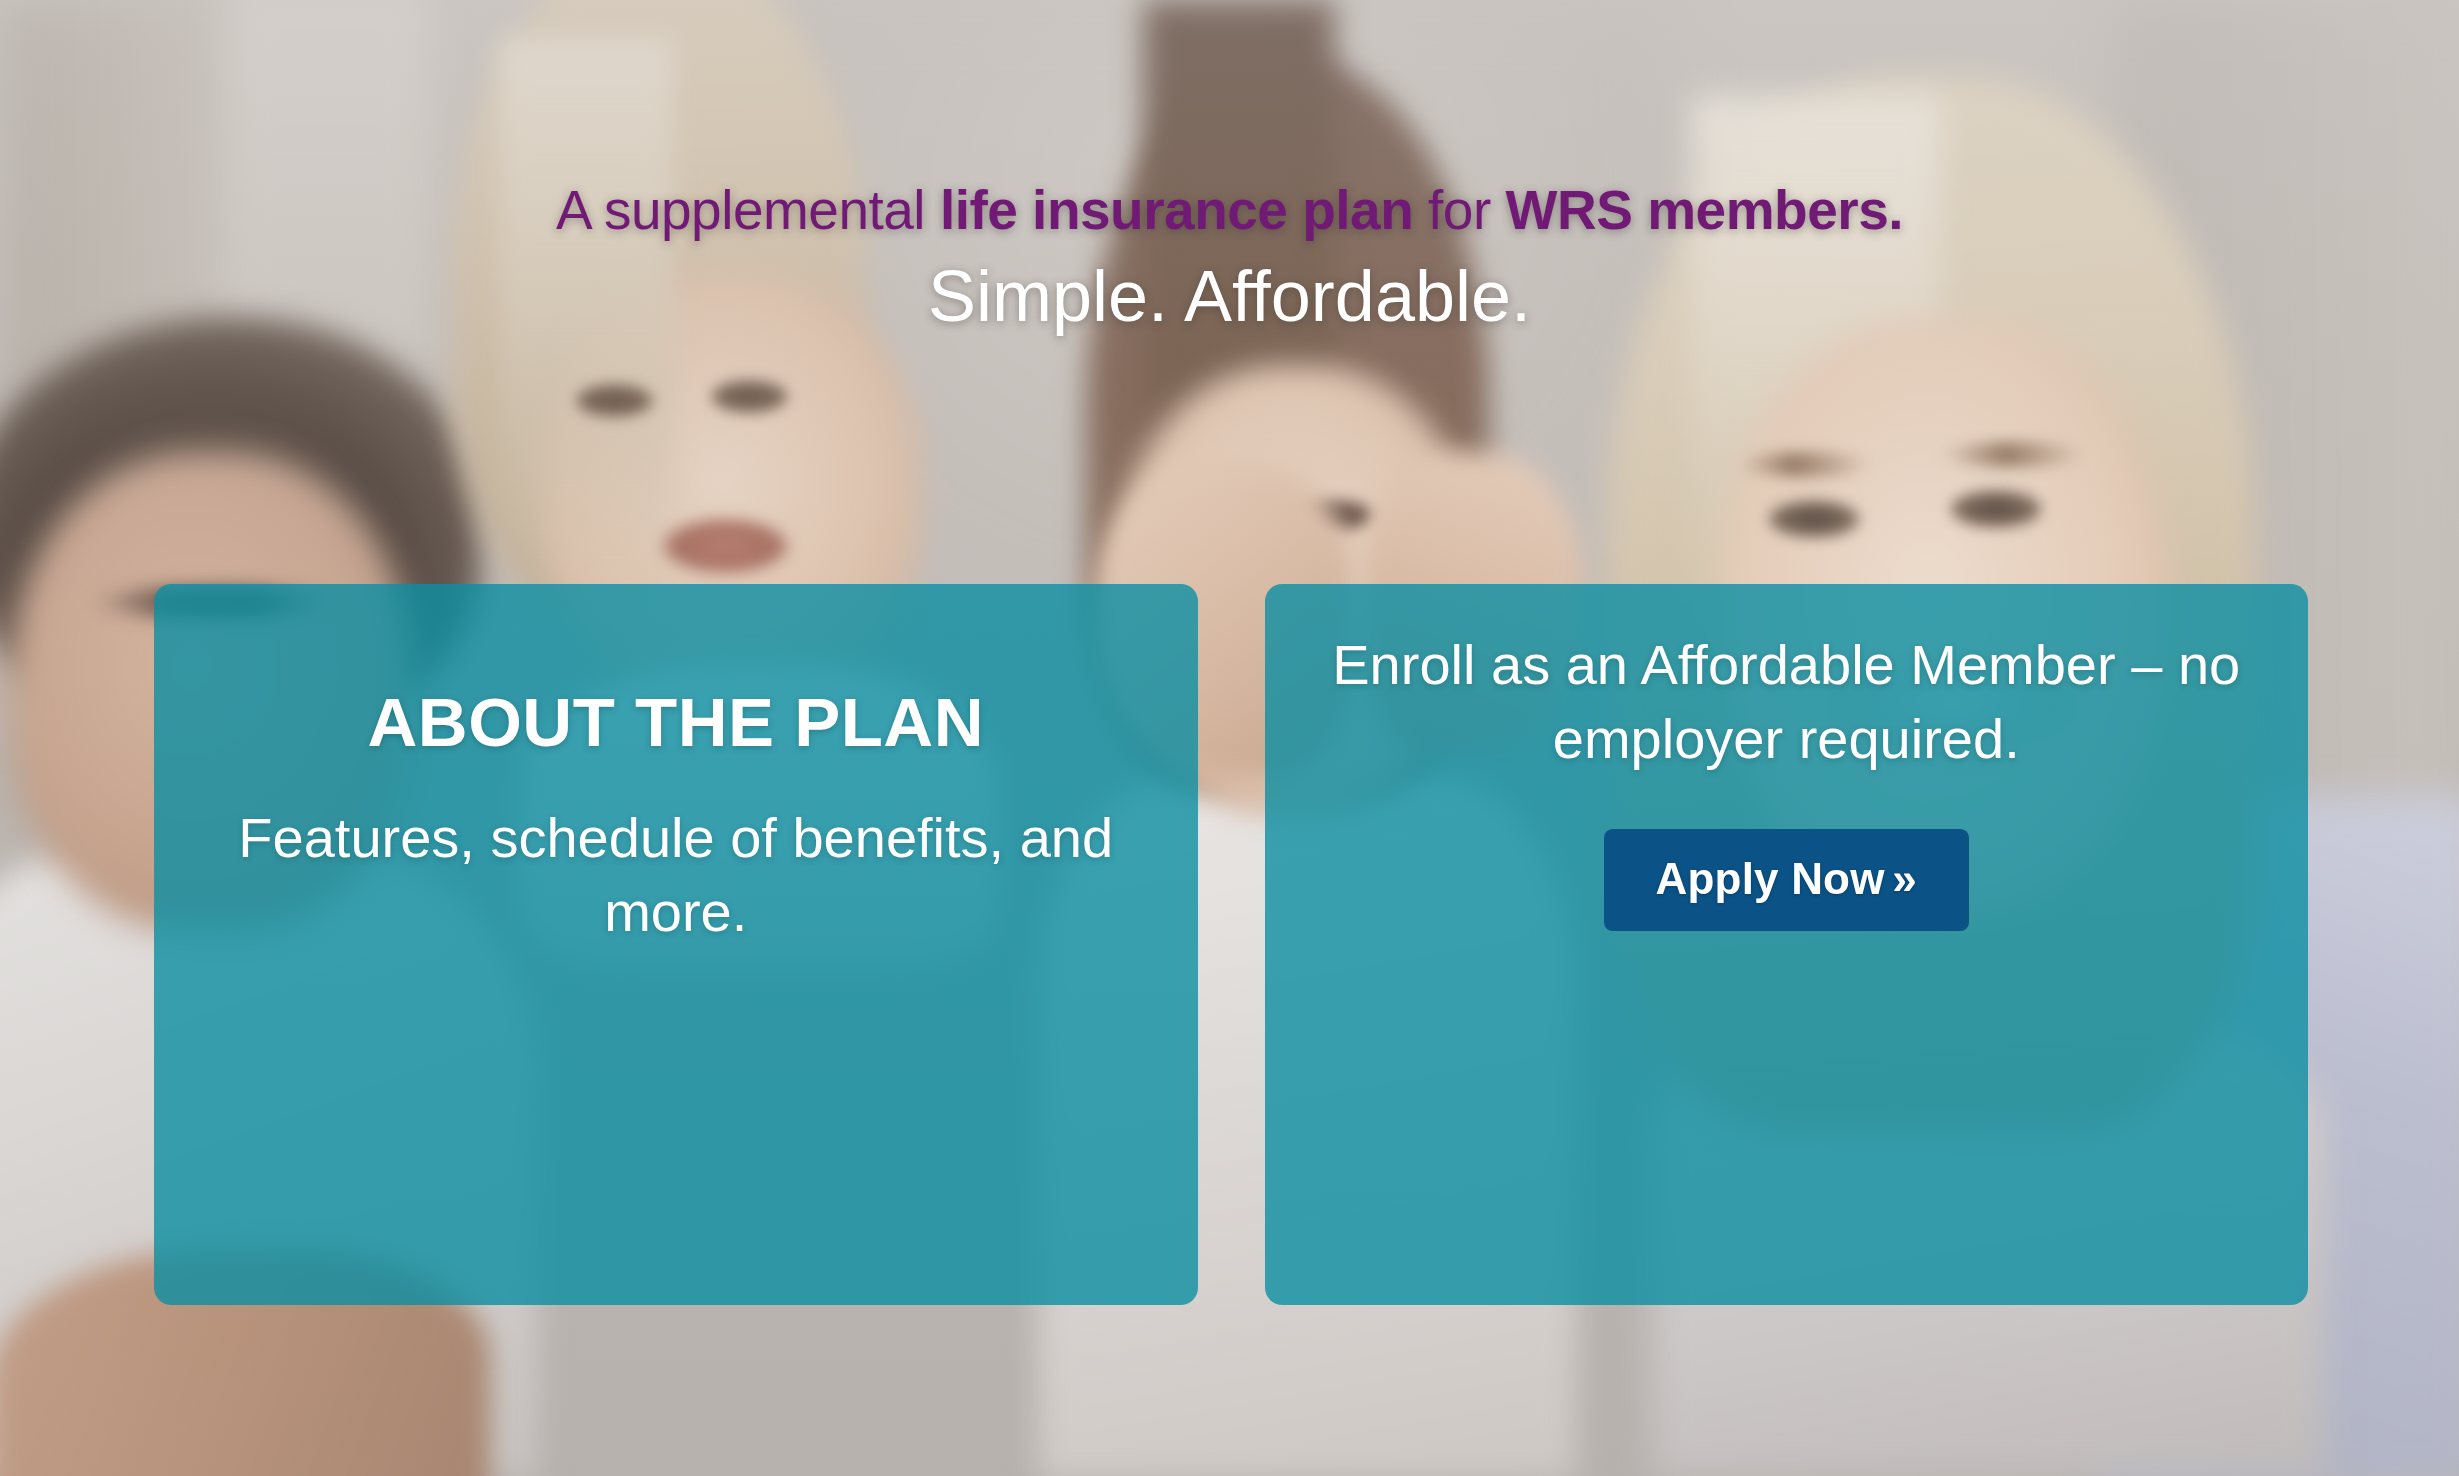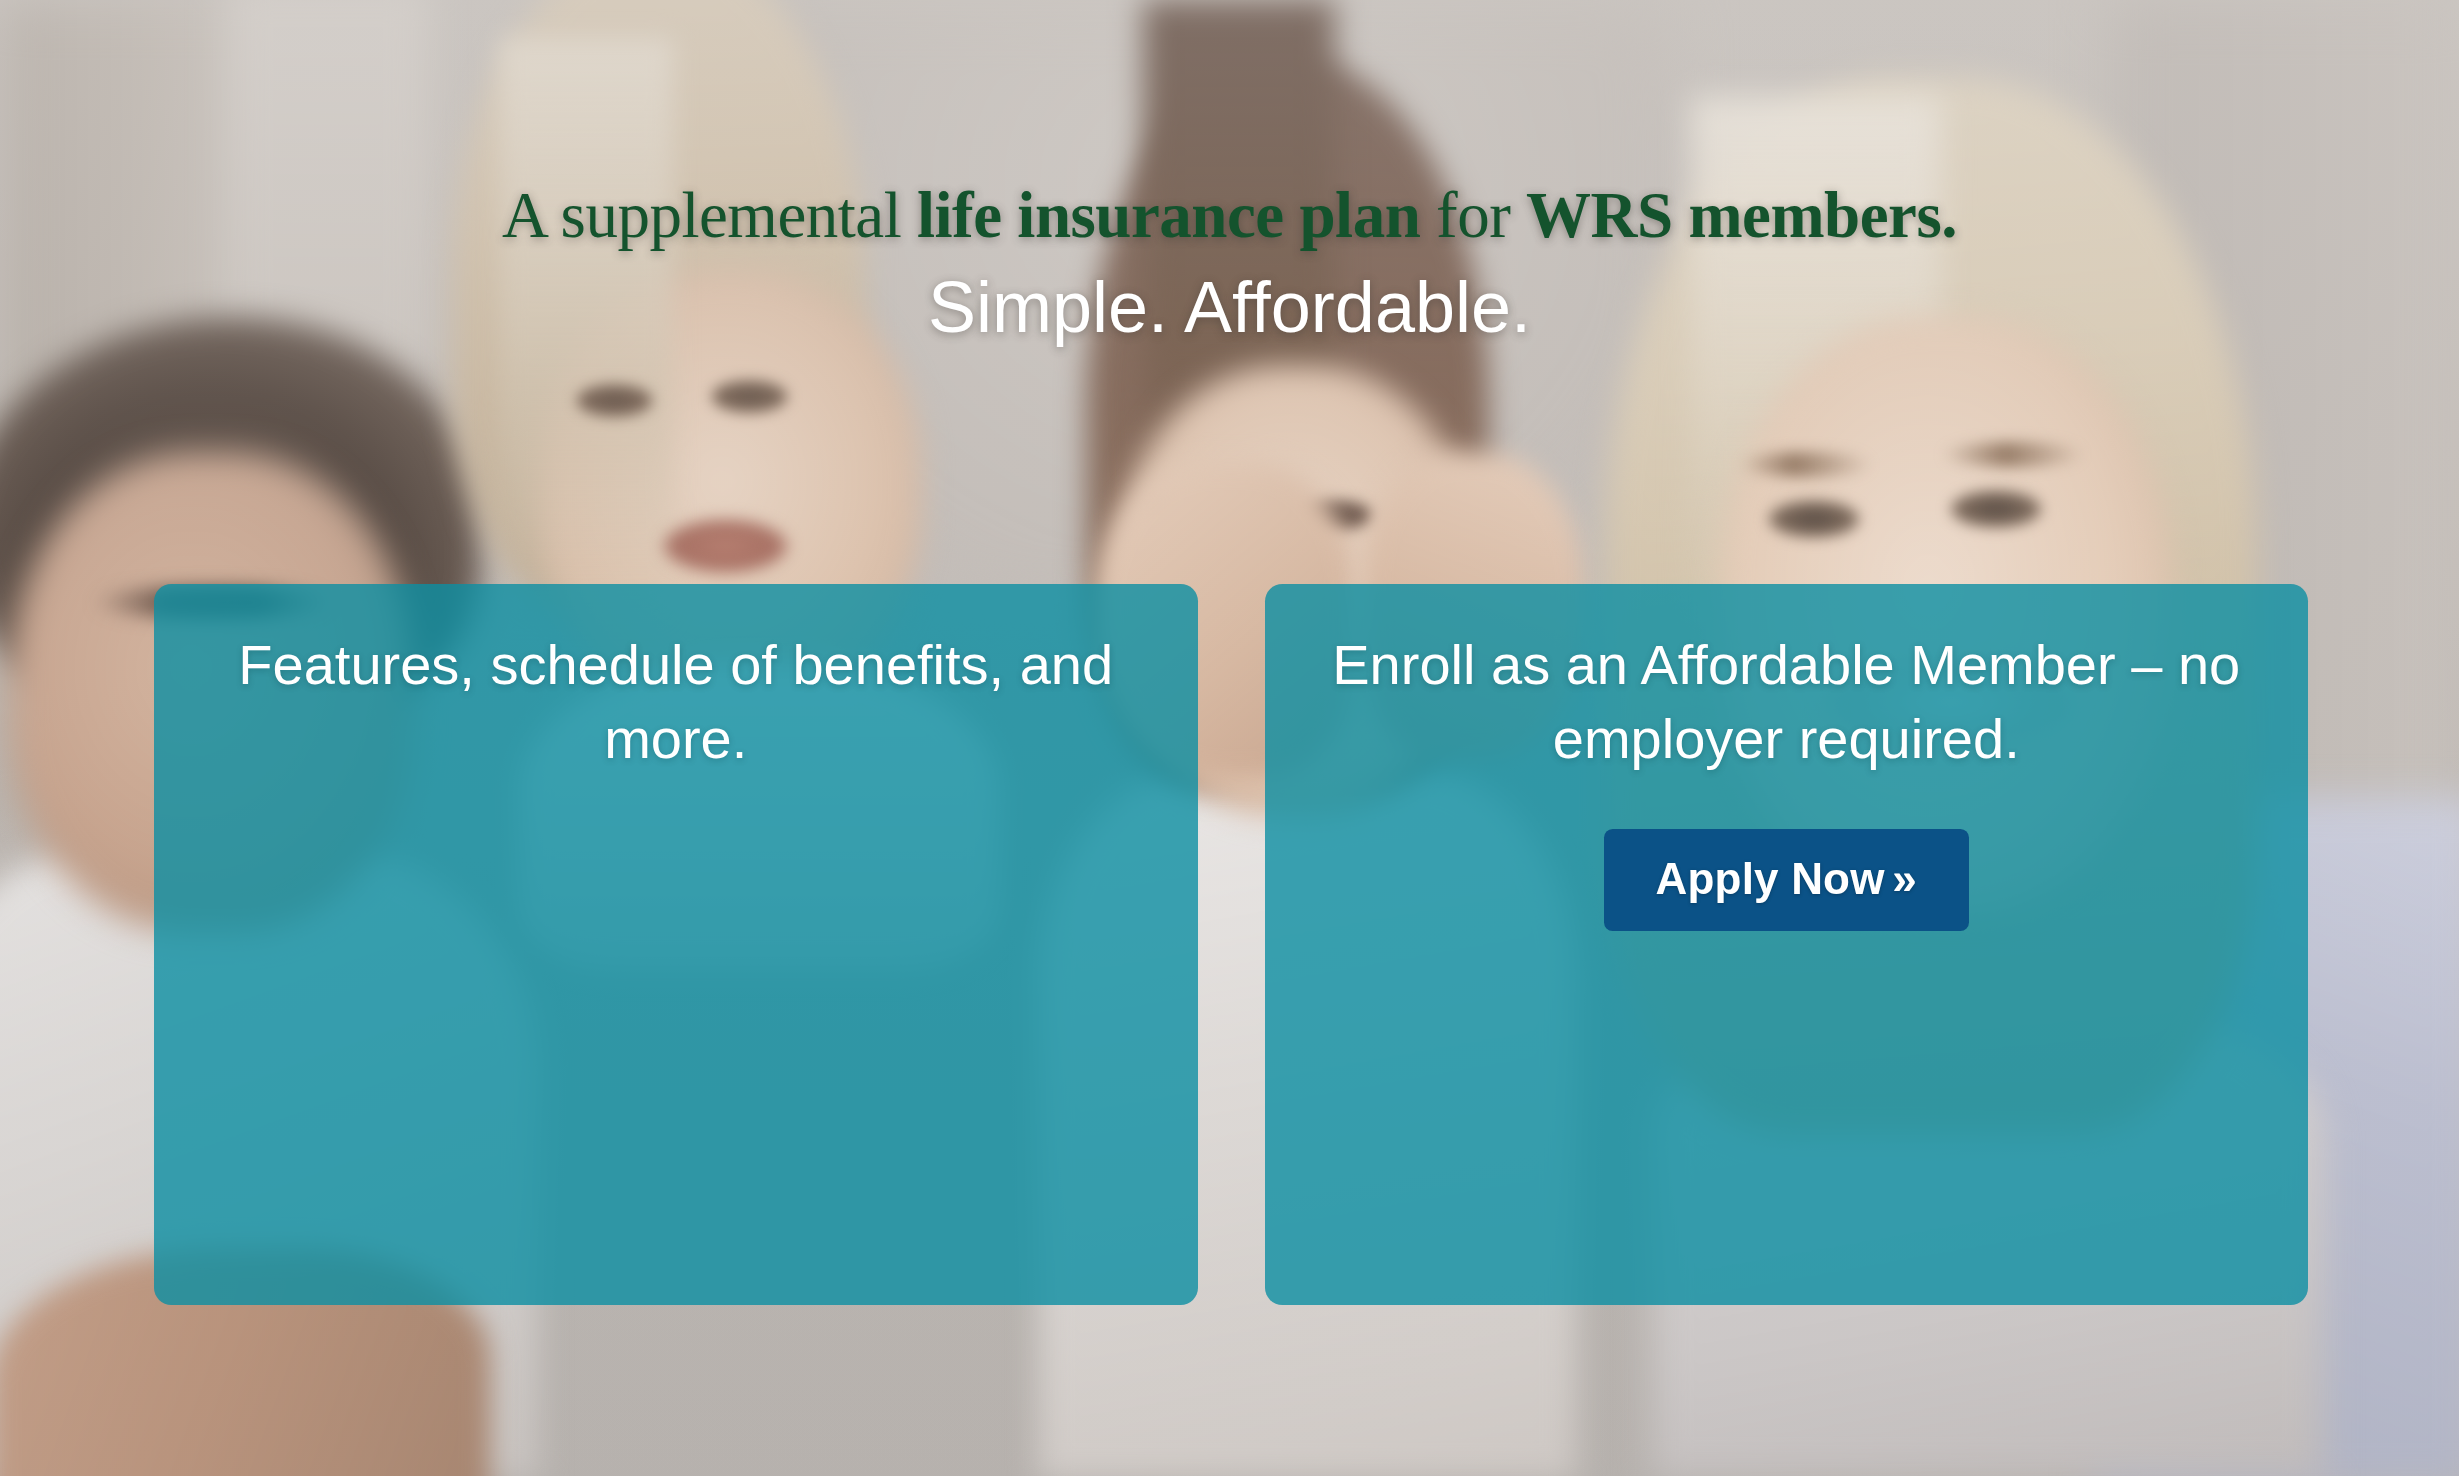--- a/index.html
+++ b/index.html
@@ -230,28 +230,27 @@
 
   
   .headline-block {
     position: absolute;
     left: 0; right: 0; top: 181px;
     text-align: center;
     z-index: 5;
   }
   .headline {
     margin: 0;
-    color: #14532d;
-    font-size: 65px;
+    color: #701a75;
+    font-size: 55px;
     font-weight: 400;
     line-height: 1.07;
     letter-spacing: -0.5px;
     text-shadow: 0 1.9px 9.6px rgba(60,55,50,0.45);
     white-space: nowrap;
-    font-family: Liberation Serif, serif;
   }
   .headline b { font-weight: 700; }
   .subhead {
     margin: 17.3px 0 0 0;
     color: #ffffff;
     font-size: 72px;
     font-weight: 400;
     line-height: 1.1;
     text-shadow: 0 1.9px 9.6px rgba(60,55,50,0.45);
   }
@@ -367,20 +366,21 @@
   </div>
 
   <div class="headline-block">
     <h1 class="headline"><span>A supplemental </span><b>life insurance plan</b><span> for </span><b>WRS members.</b></h1>
     <p class="subhead">Simple. Affordable.</p>
   </div>
 
   <div class="cards">
 
     <div class="card">
+      <h2 class="card-title">ABOUT THE PLAN</h2>
       <p class="card-desc">Features, schedule of benefits, and more.</p>
     </div>
 
     <div class="card">
       <p class="card-desc">Enroll as an Affordable Member – no employer required.</p>
       <button class="card-btn"><span>Apply Now</span><span class="chev">»</span></button>
     </div>
 
   </div>
 

